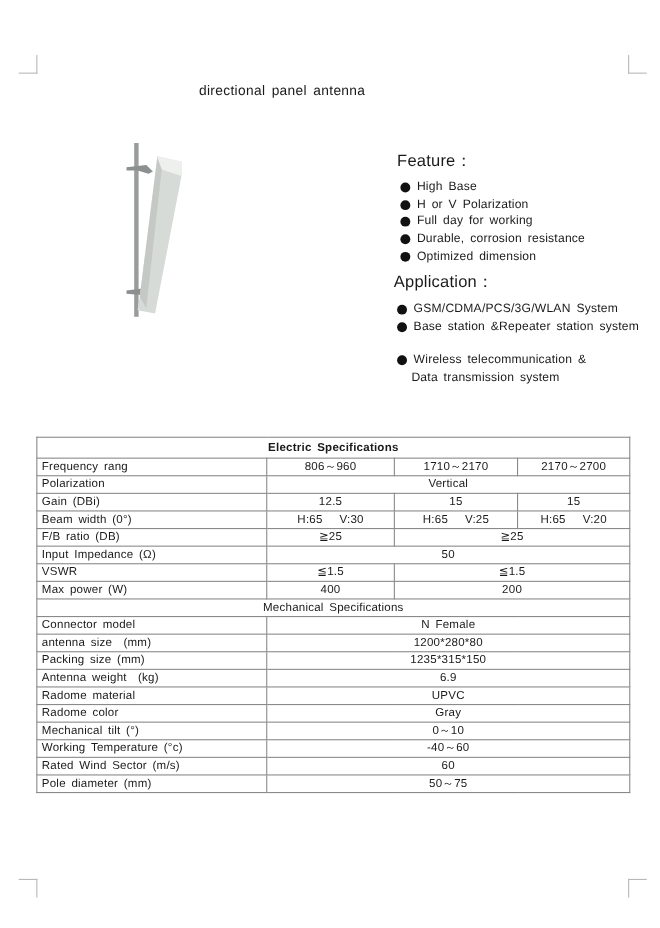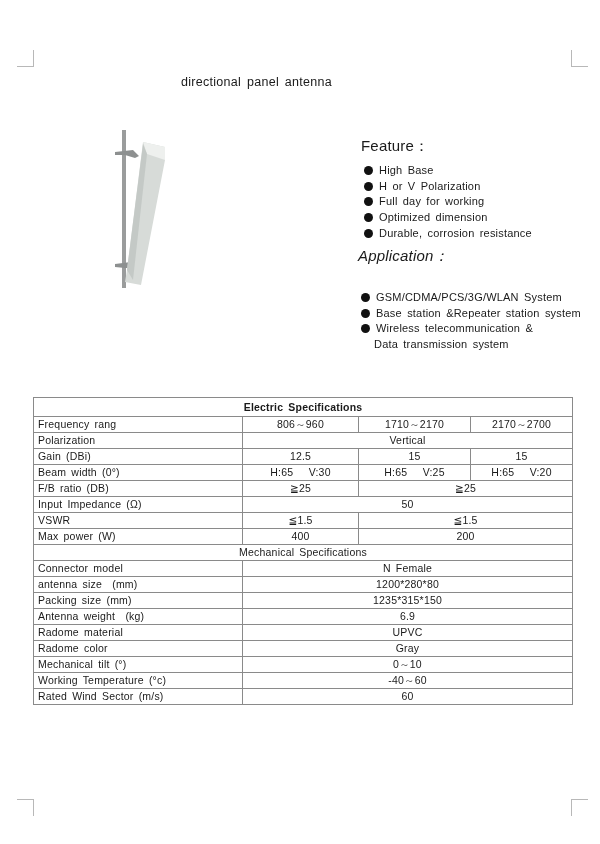--- a/index.html
+++ b/index.html
@@ -17,22 +17,22 @@
   .product-image { position:absolute; left:105px; top:130px; width:80px; height:160px; }
 
   .section { position:absolute; left:358px; }
   .section h2 { margin:0; font-weight:normal; font-size:15px; letter-spacing:0.2px; }
   .section ul { list-style:none; margin:0; padding:0; }
   .section li { position:relative; font-size:11px; line-height:15.7px; padding-left:18px; word-spacing:2px; letter-spacing:0.2px; }
   .section li .dot { position:absolute; left:3px; top:3px; width:9px; height:9px; border-radius:50%; background:#111; }
   .feature { top:137px; left:361px; }
   .feature h2 { margin-bottom:7px; }
   .application { top:247px; }
-  .application h2 { margin-bottom:24px;font-style:italic; }
-  .application li.gap { }
+  .application h2 { margin-bottom:8px; }
+  .application li.gap { margin-top:15px; }
   .application .cont { padding-left:16px; font-size:11px; line-height:15.7px; word-spacing:2px; letter-spacing:0.2px; }
 
   table.spec { position:absolute; left:33px; top:397px; width:539px; border-collapse:collapse; table-layout:fixed;
                font-size:10.5px; letter-spacing:0.2px; word-spacing:2px; }
   table.spec td { border:1px solid #8a8a8a; height:15px; padding:0 4px; line-height:15px; white-space:nowrap; overflow:hidden;margin-top:11px; }
   table.spec td.lbl { text-align:left; }
   table.spec td.val { text-align:center; }
   table.spec tr.head td { height:18px; }
   table.spec td.bold { font-weight:bold; font-size:10.5px; }
 </style>
@@ -57,22 +57,22 @@
   <path d="M38 12 L60 17 L60 30 L42 24 Z" fill="#eef0ee"></path>
   <path d="M22 140 L38 14 L42 24 L28 150 Z" fill="#c4c9c6"></path>
 </svg>
 
 <div class="section feature">
   <h2>Feature：</h2>
   <ul>
     <li><span class="dot"></span><span>High Base</span></li>
     <li><span class="dot"></span><span>H or V Polarization</span></li>
     <li><span class="dot"></span><span>Full day for working</span></li>
+    <li><span class="dot"></span><span>Durable, corrosion resistance</span></li>
     <li><span class="dot"></span><span>Optimized dimension</span></li>
-    <li><span class="dot"></span><span>Durable, corrosion resistance</span></li>
   </ul>
 </div>
 
 <div class="section application">
   <h2>Application：</h2>
   <ul>
     <li><span class="dot"></span><span>GSM/CDMA/PCS/3G/WLAN System</span></li>
     <li><span class="dot"></span><span>Base station &amp;Repeater station system</span></li>
     <li class="gap"><span class="dot"></span><span>Wireless telecommunication &amp;</span></li>
   </ul>
@@ -163,14 +163,18 @@
         <td class="val" colspan="3">0～10</td>
       </tr>
   <tr>
         <td class="lbl">Working Temperature (°c)</td>
         <td class="val" colspan="3">-40～60</td>
       </tr>
   <tr>
         <td class="lbl">Rated Wind Sector (m/s)</td>
         <td class="val" colspan="3">60</td>
       </tr>
+  <tr>
+        <td class="lbl">Pole diameter (mm)</td>
+        <td class="val" colspan="3">50～75</td>
+      </tr>
 </tbody>
   </table>
 
 </body></html>

